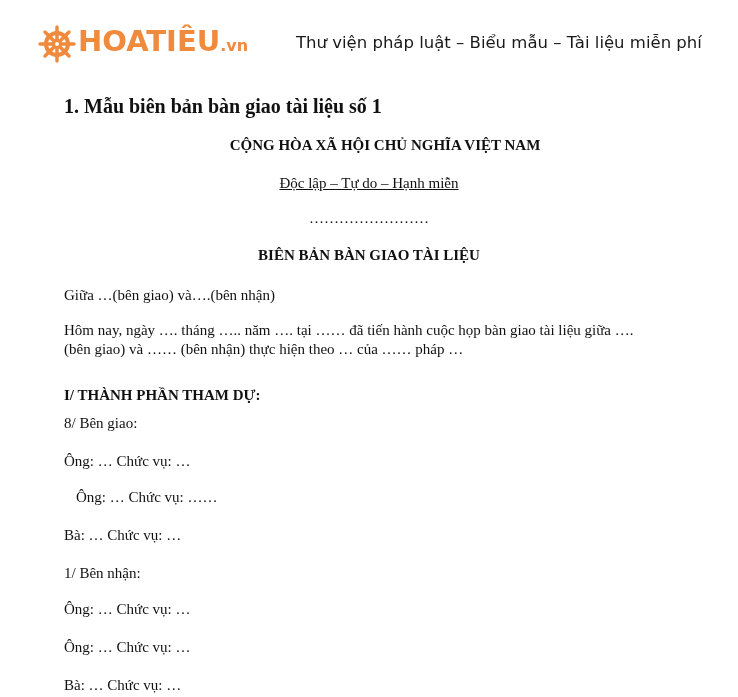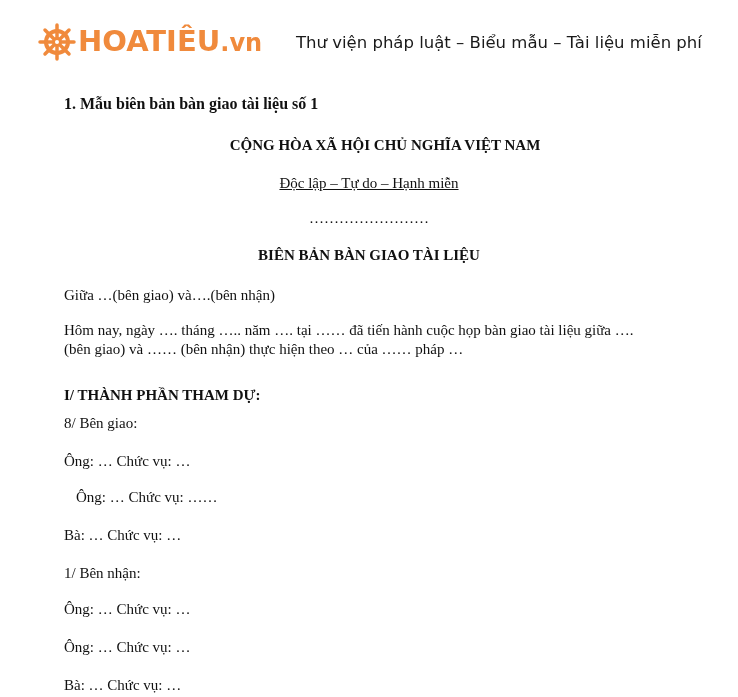--- a/index.html
+++ b/index.html
@@ -1,28 +1,28 @@
 <!DOCTYPE html>
 <html><head>
   <meta charset="utf-8">
   <style>
     html, body { margin: 0; padding: 0; background: #ffffff; }
     body { width: 738px; height: 697px; position: relative; overflow: hidden; }
     .header { position: absolute; left: 0; top: 0; width: 738px; height: 80px; }
     .logo { position: absolute; left: 38px; top: 22px; display: flex; align-items: center; }
     .logo-icon { width: 38px; height: 38px; display: inline-block; }
     .logo-text { font-family: "DejaVu Sans", sans-serif; font-weight: bold; color: #f08a3c; font-size: 29px; letter-spacing: 0px; margin-left: 2px; line-height: 38px; }
-    .logo-text .vn { font-size: 24px; }
+    .logo-text .vn { font-size: 16px; }
     .tagline { position: absolute; left: 296px; top: 33px; font-family: "DejaVu Sans", sans-serif; font-size: 16.5px; color: #1a1a1a; white-space: nowrap; }
     .doc { font-family: "Liberation Serif", serif; color: #111; font-size: 15px; }
     .line { position: absolute; white-space: nowrap; }
     .left { left: 64px; }
     .center { left: 0; width: 738px; text-align: center; }
     .bold { font-weight: bold; }
-    .h1 { font-size: 16px; font-weight: bold; }
+    .h1 { font-size: 20px; font-weight: bold; }
     .u { text-decoration: underline; }
   </style>
 </head>
 <body>
 
 <div class="header">
   <div class="logo">
     <span class="logo-icon">
       <svg width="38" height="38" viewBox="0 0 38 38">
         <g stroke="#f08a3c" fill="none" stroke-linecap="round">

